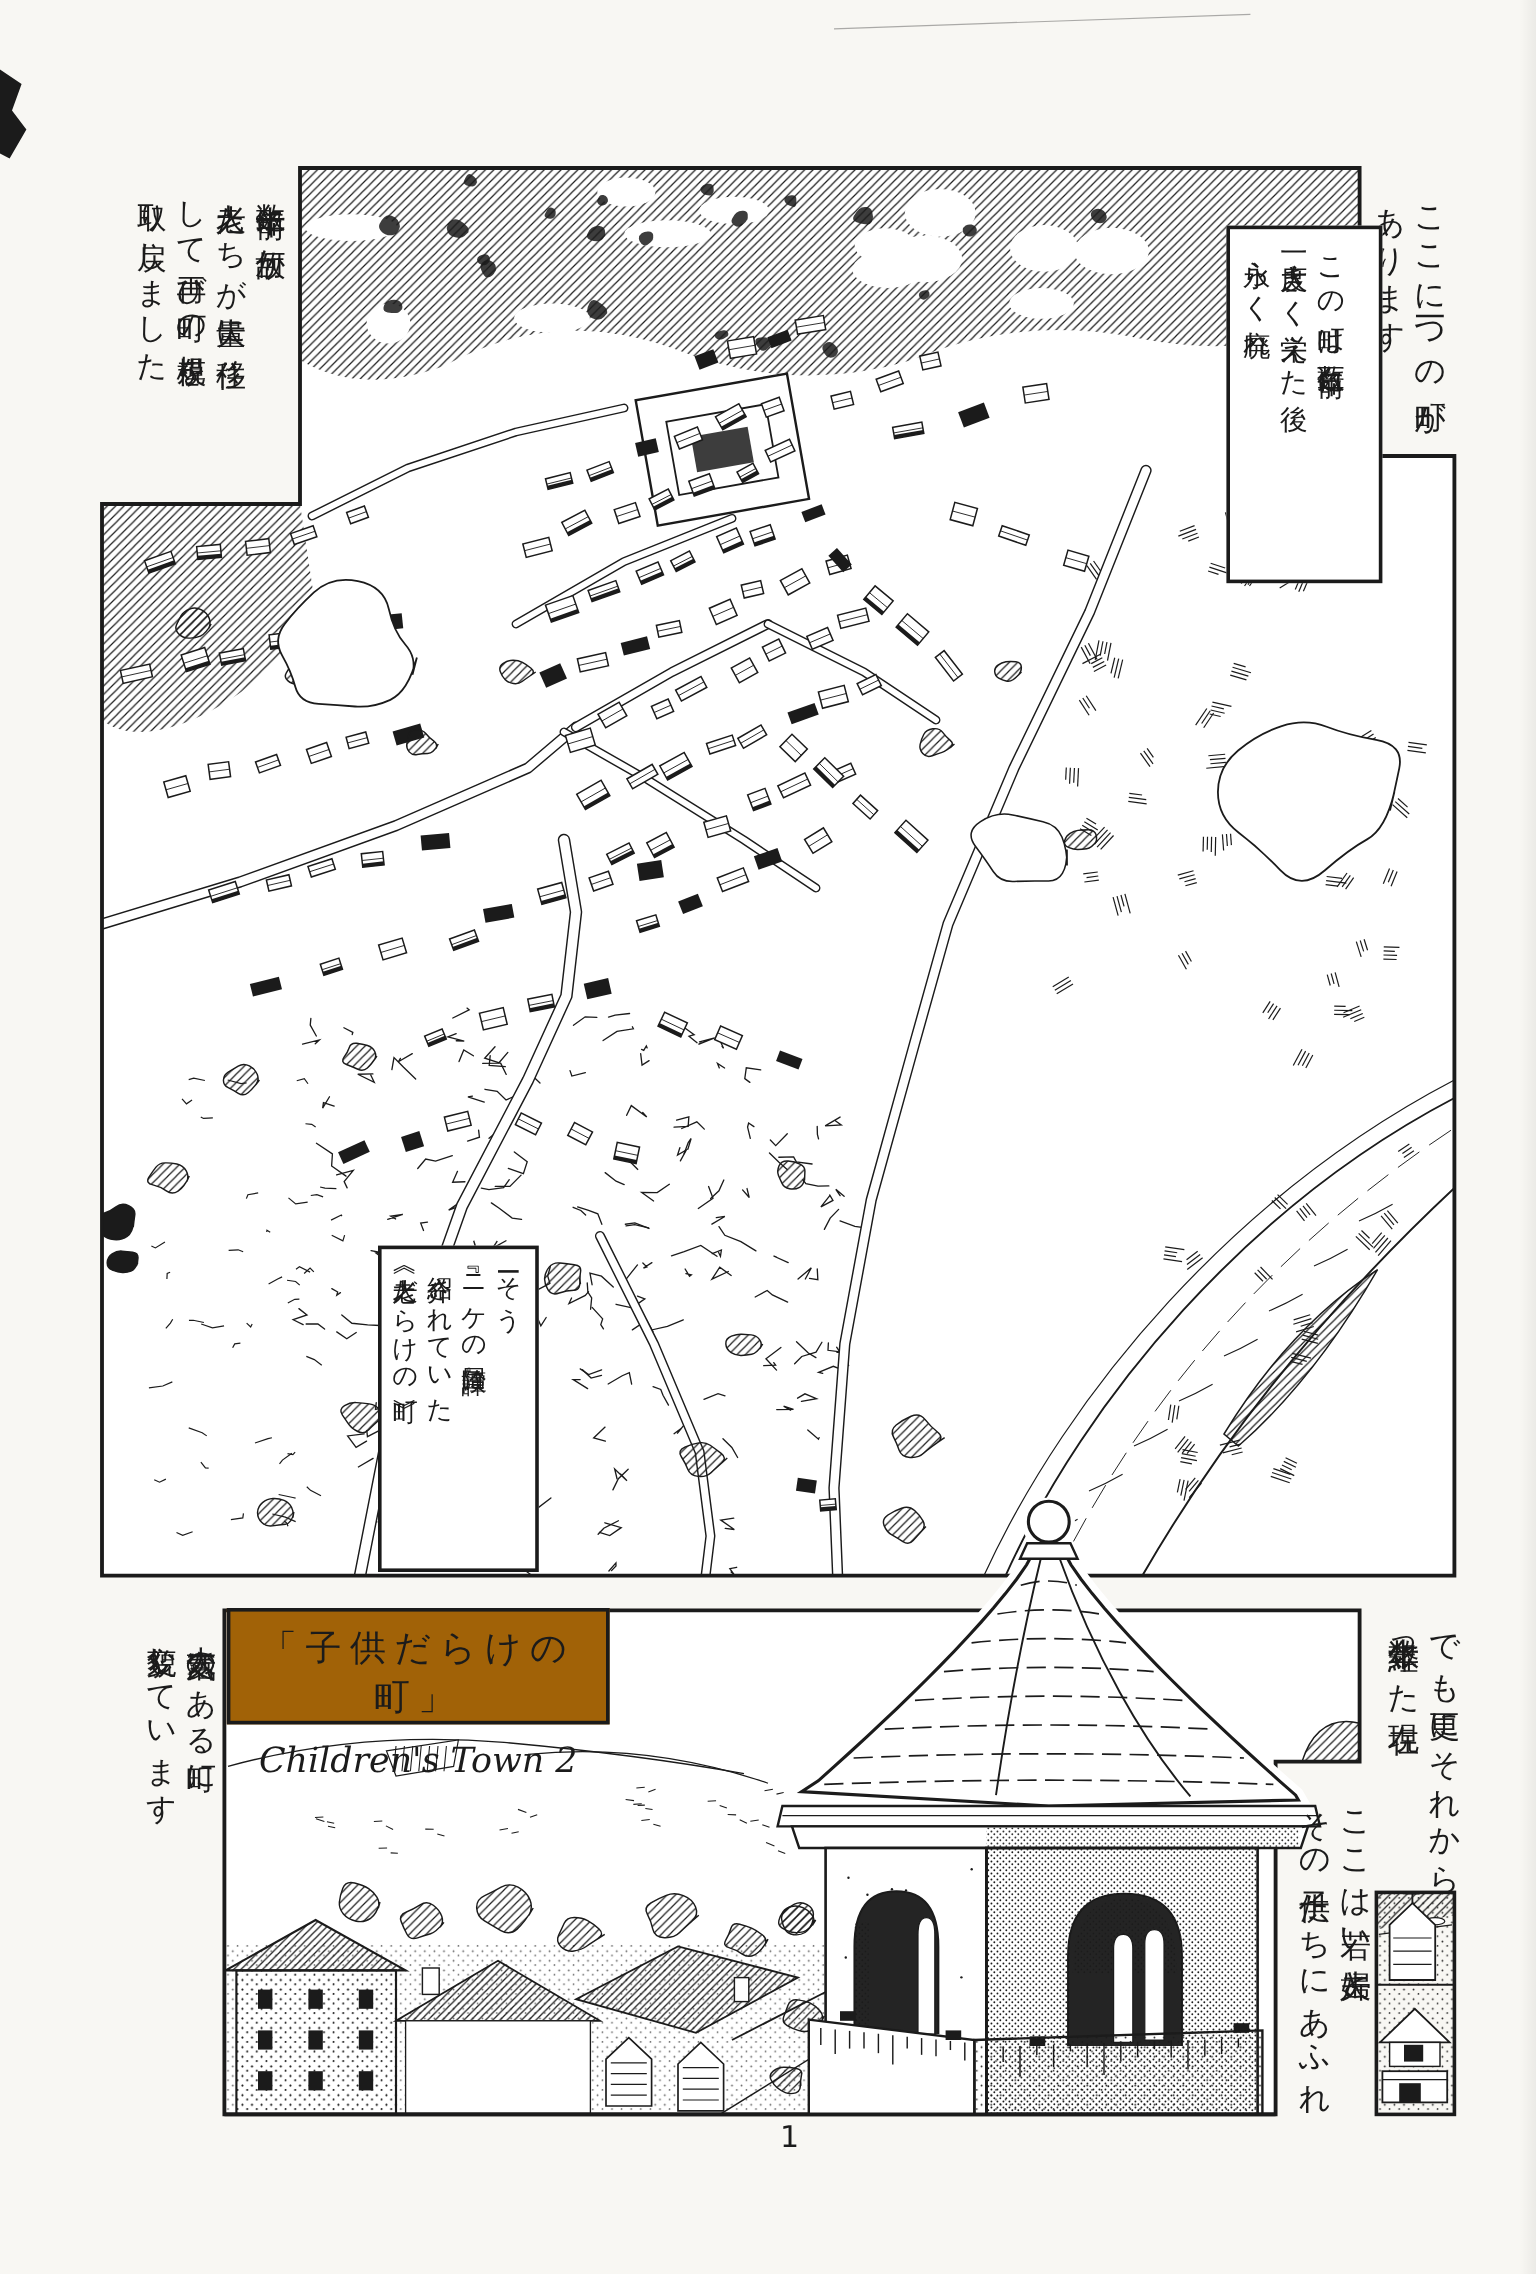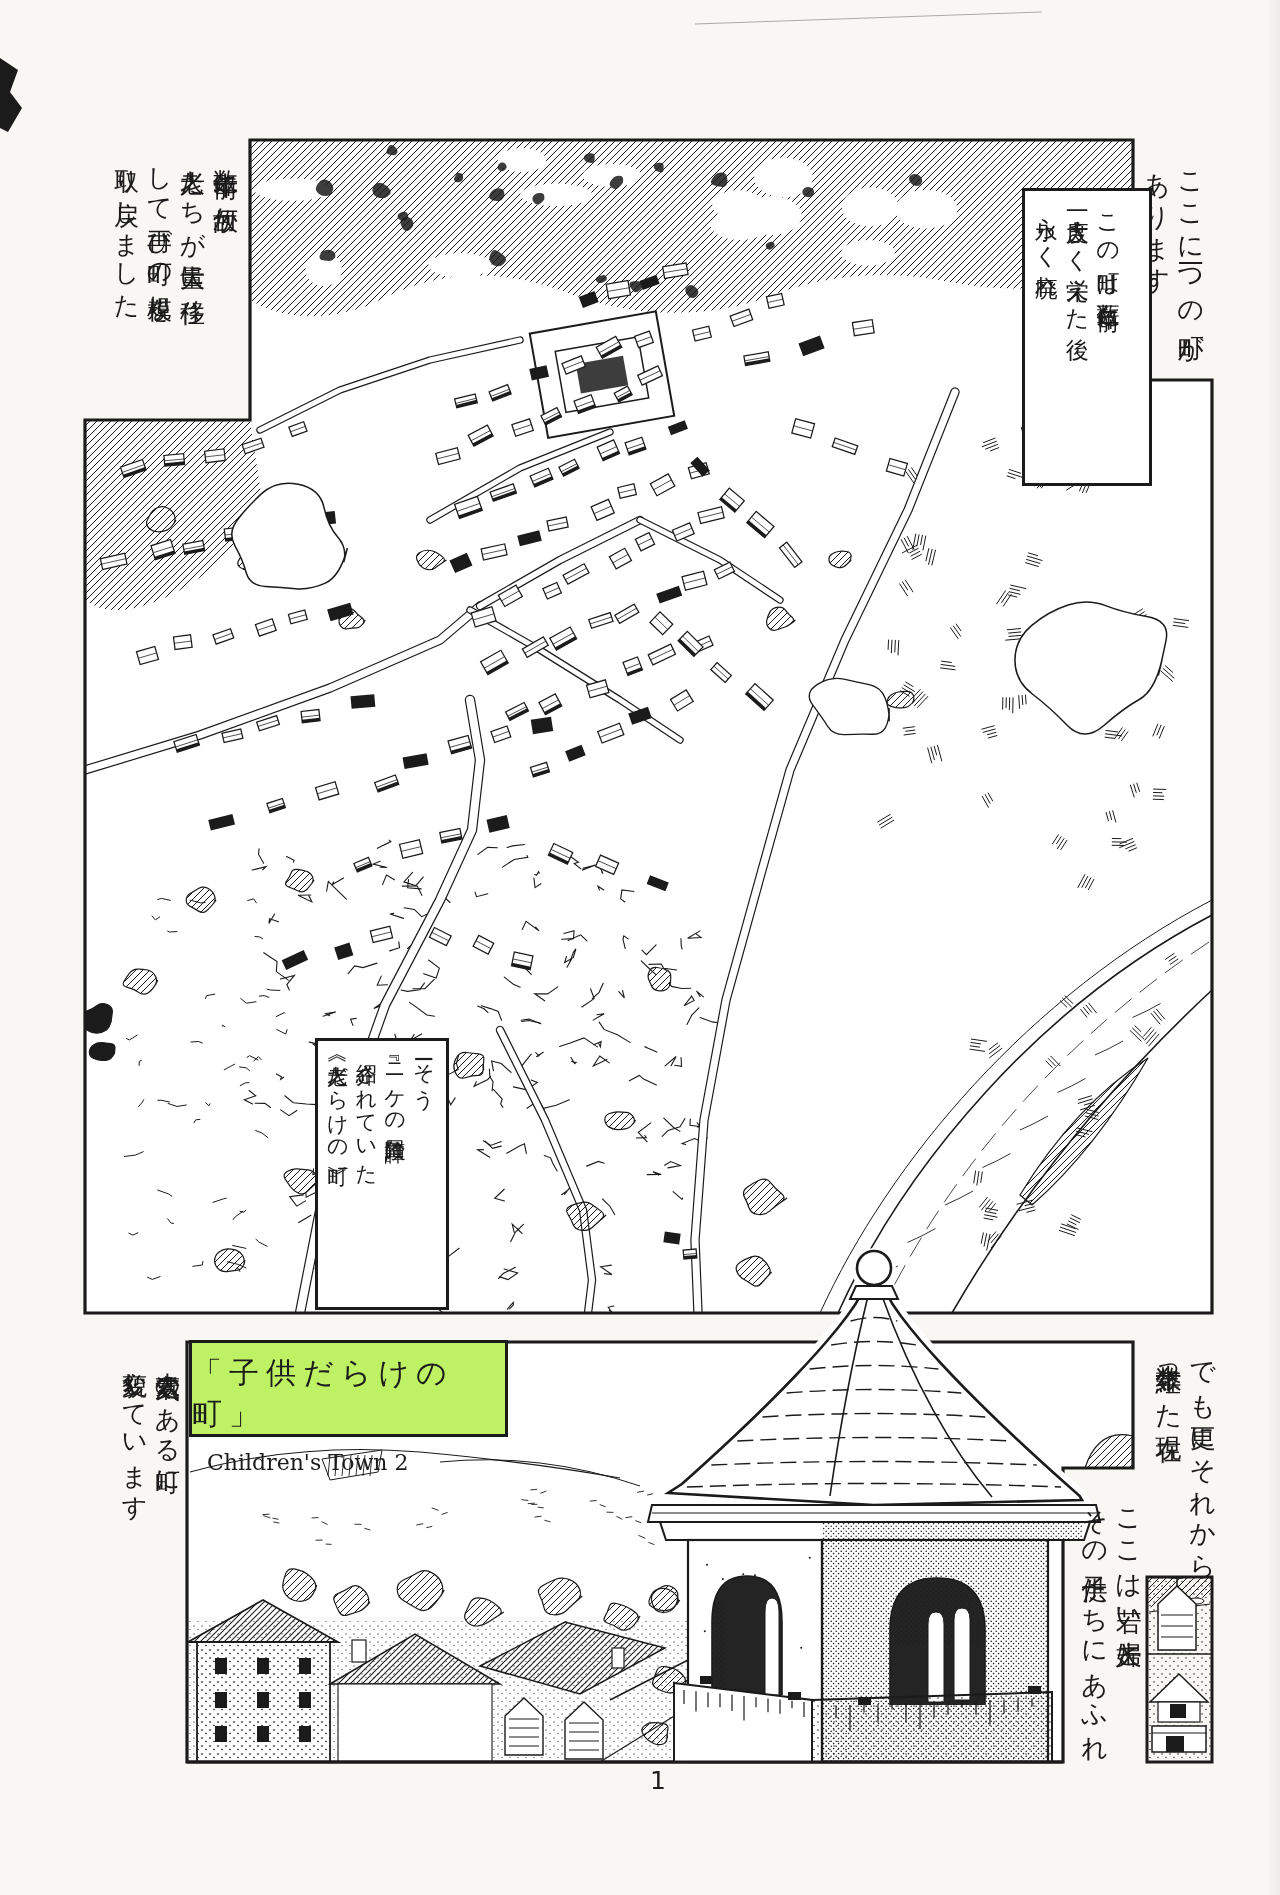--- a/index.html
+++ b/index.html
@@ -15,25 +15,25 @@
   .v{
     position:absolute; writing-mode:vertical-rl; text-orientation:upright;
     line-height:1.08; letter-spacing:2px; white-space:nowrap;
   }
   .v p{margin:0; padding:0 3px;}
   .wbox{
     position:absolute; background:#fff; border:3px solid var(--ink); box-sizing:border-box;
   }
   .wbox .v{position:static;}
   .titlebox{
-    position:absolute; background:#bef264; border:3px solid var(--ink); box-sizing:border-box;
-    text-align:left;
+    position:absolute; background:#a16207; border:3px solid var(--ink); box-sizing:border-box;
+    text-align:center;
   }
   .title-jp{font-size:30px; letter-spacing:7px; margin:10px 0 2px 0; font-weight:500;}
-  .title-en{font-family:"DejaVu Serif",serif; font-size:22px; margin:15px;}
+  .title-en{font-family:"DejaVu Serif",serif; font-style:italic; font-size:29px; margin:15px;}
   .pagenum{position:absolute; font-size:25px; font-family:"DejaVu Sans",sans-serif;}
 </style>
 </head>
 <body>
 
 <div class="page">
 
   <svg class="art" id="artsvg" width="1280" height="1895" viewBox="0 0 1280 1895">
       <defs>
         <pattern id="hA" width="7" height="7" patternUnits="userSpaceOnUse">

